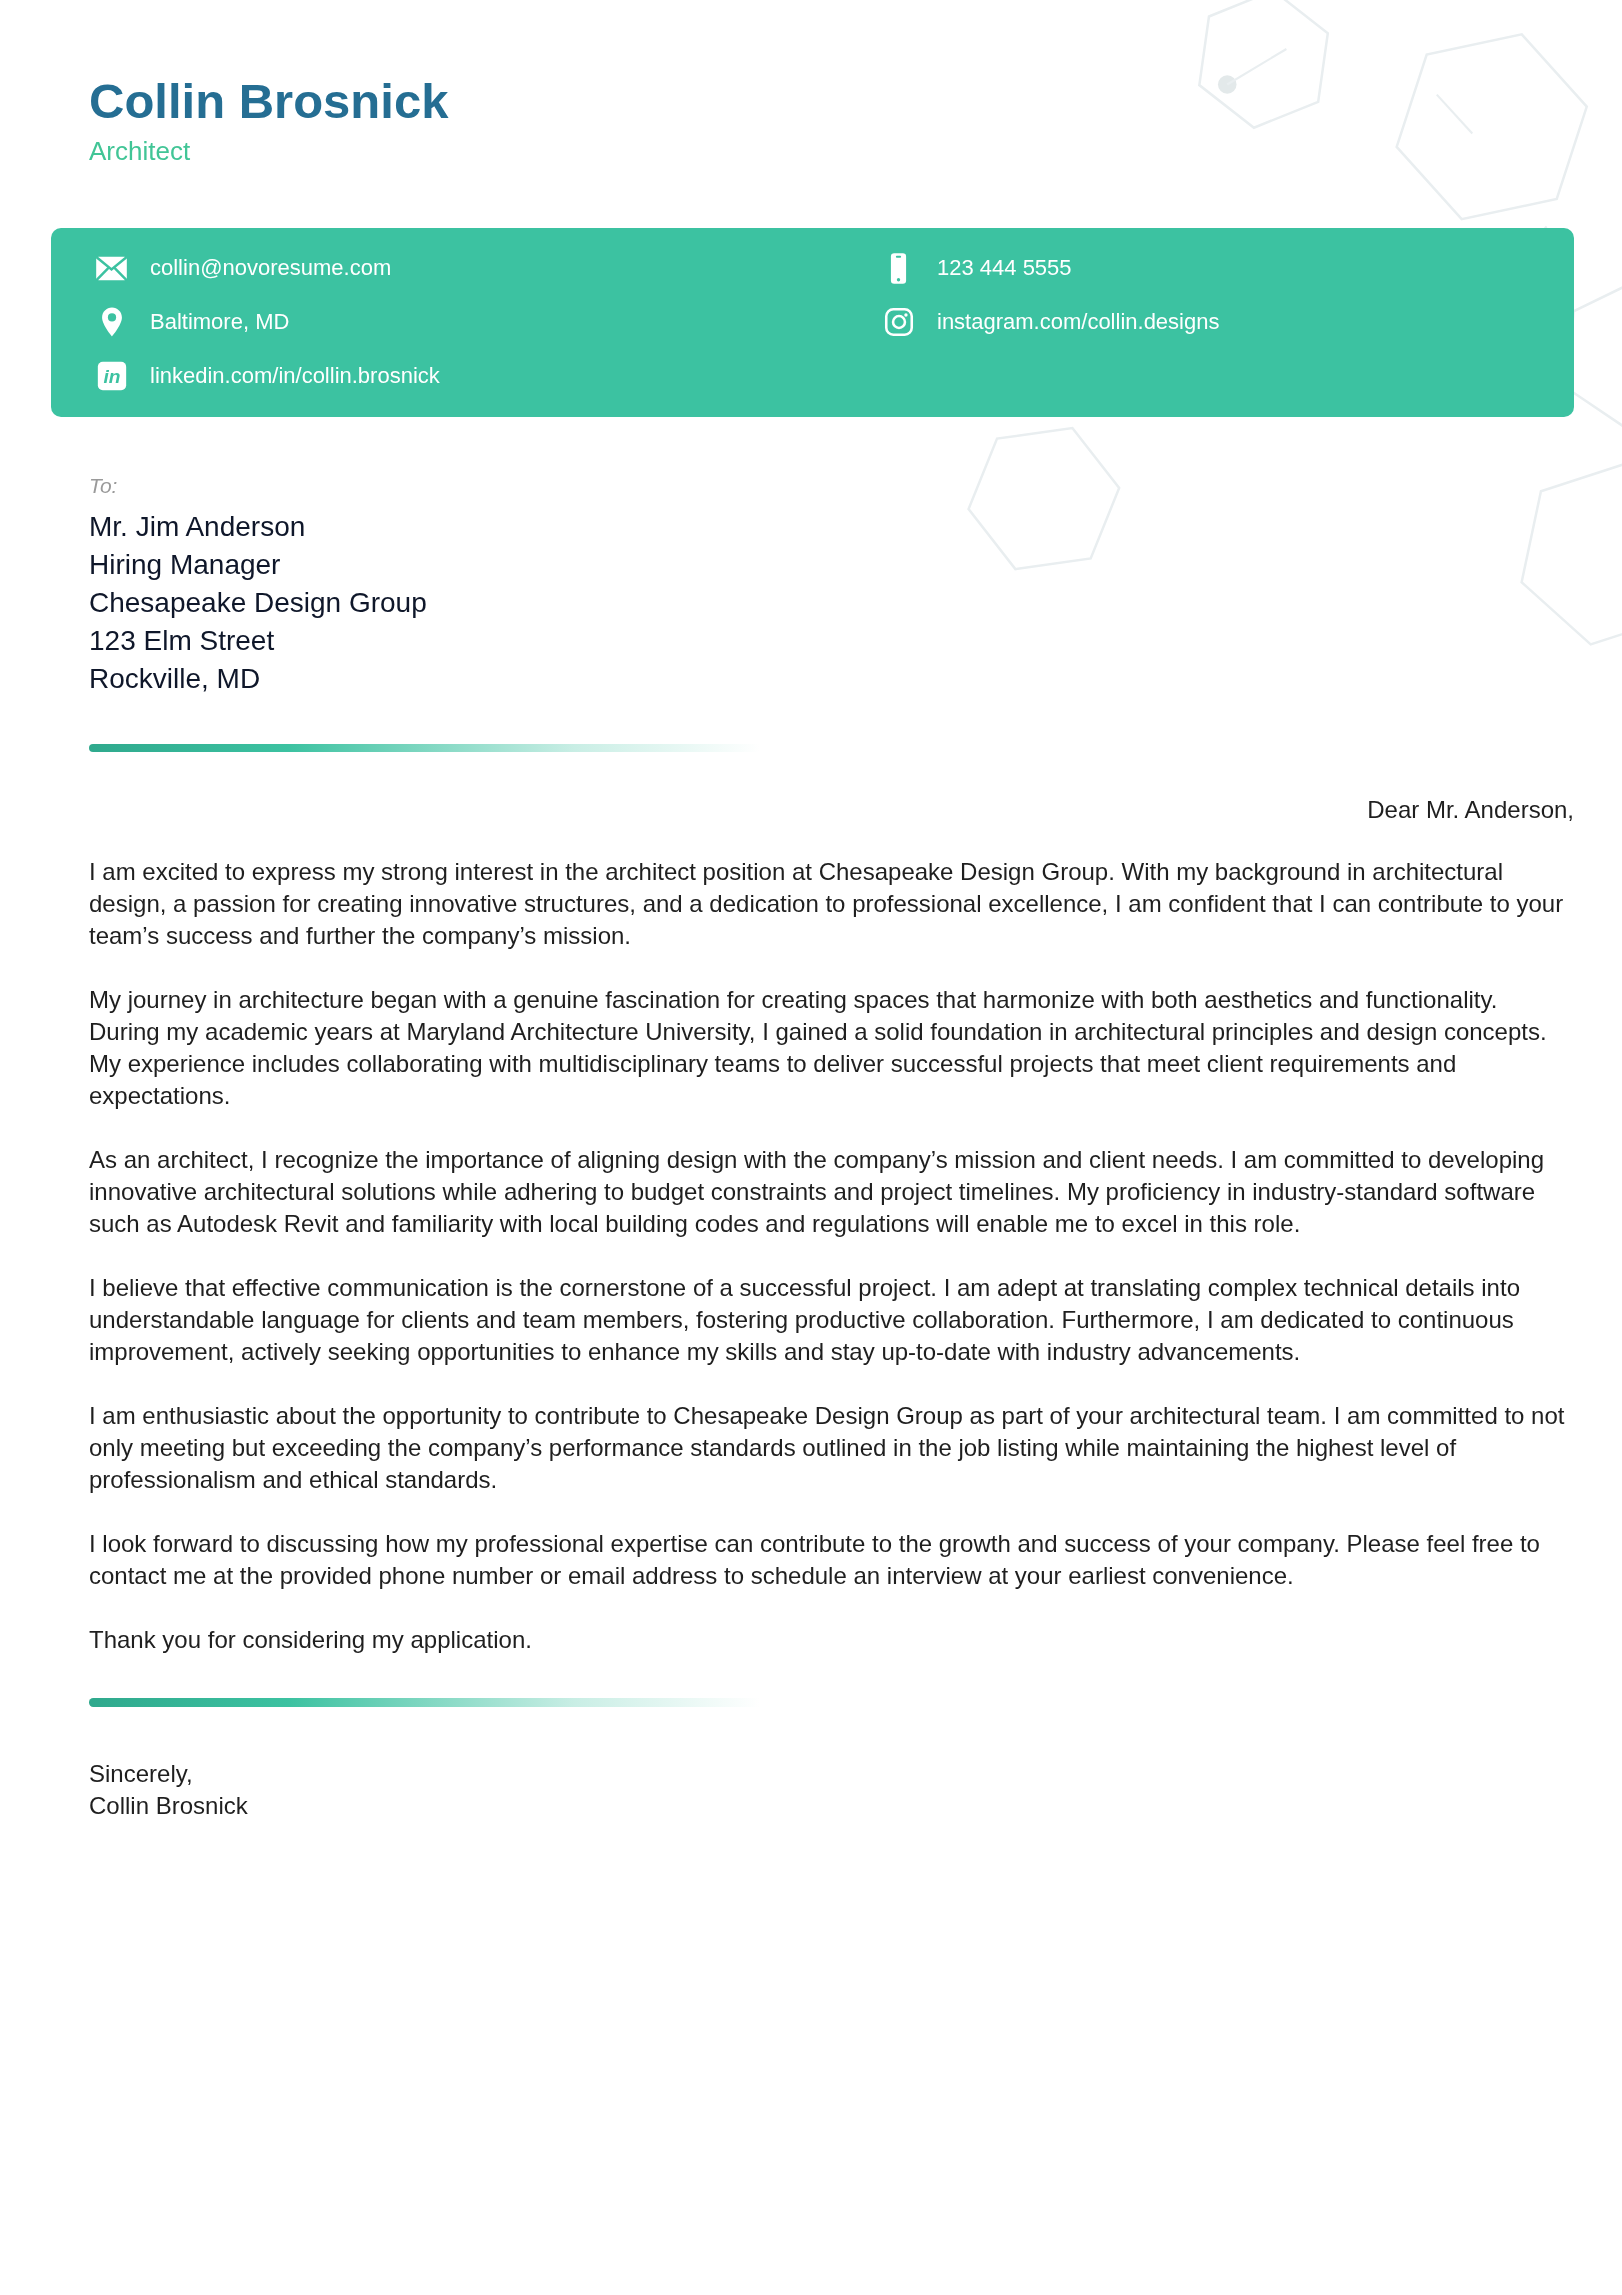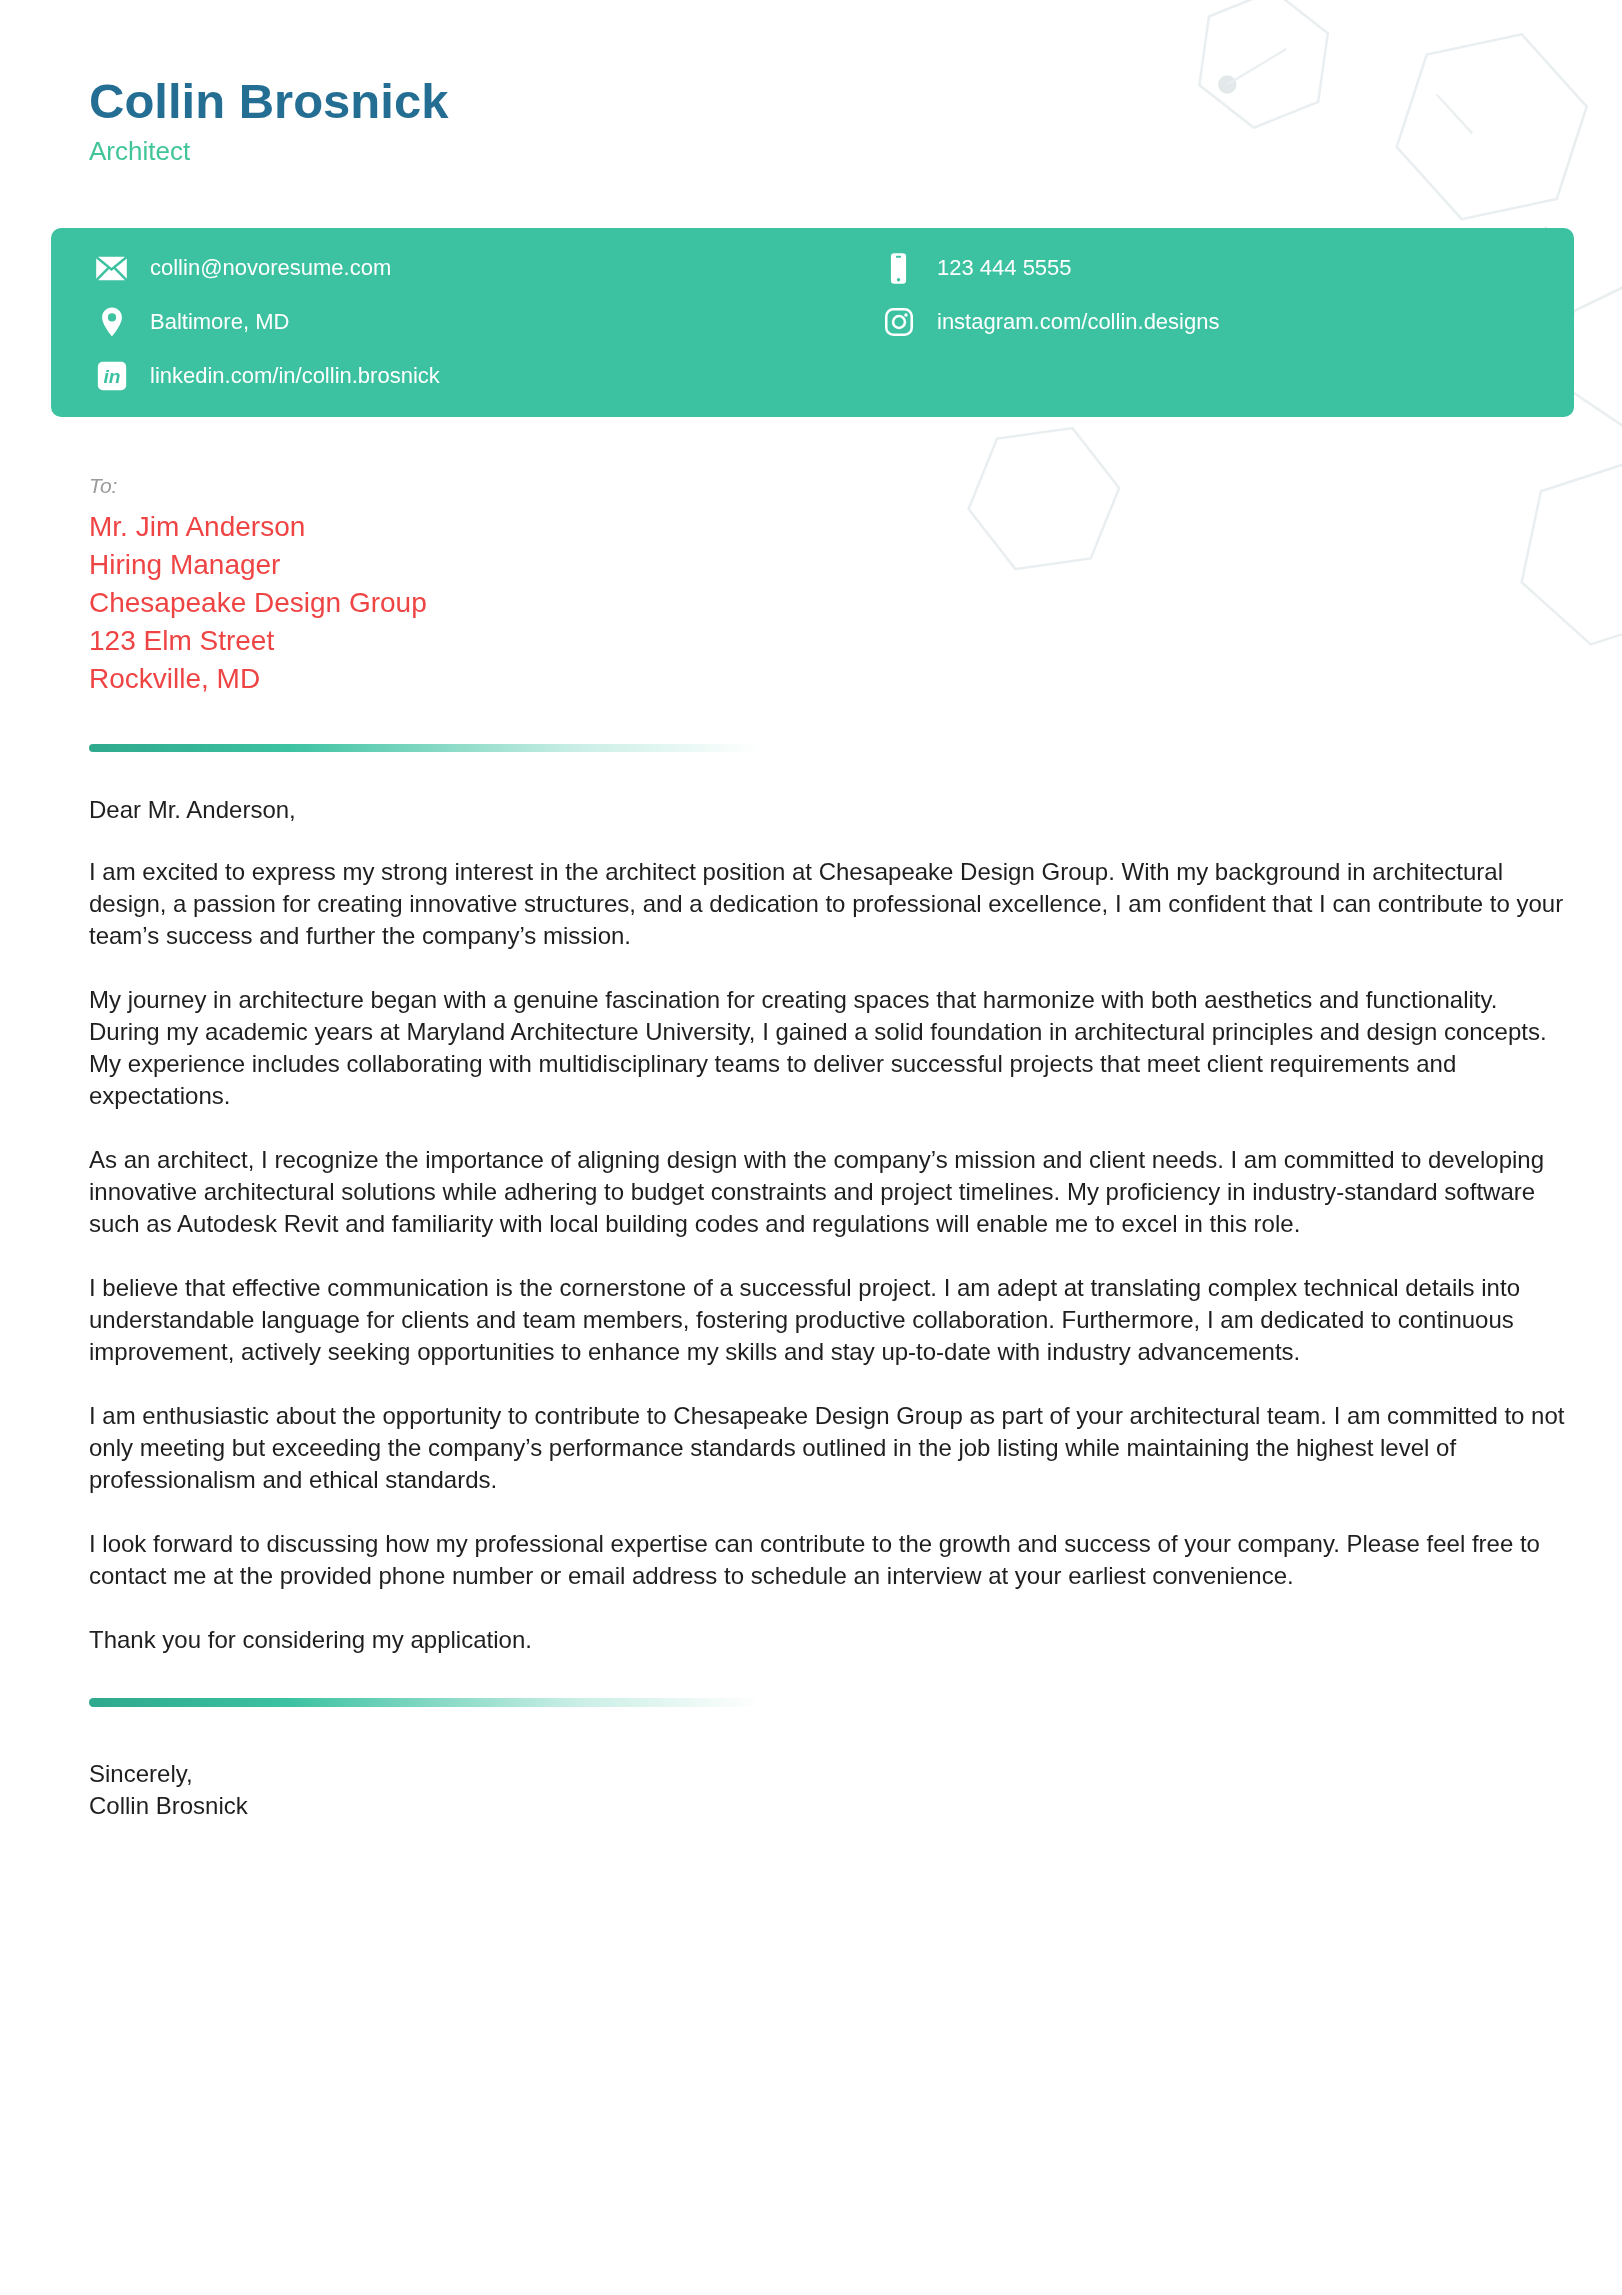--- a/index.html
+++ b/index.html
@@ -25,31 +25,31 @@
   }
   .contact-col { display:flex; flex-direction:column; gap:17px; }
   .contact-col.left { width:779px; flex:0 0 auto; }
   .contact-col.right { flex:1; }
   .contact-row { display:flex; align-items:center; gap:20px; font-size:22px; }
   .cicon { width:37px; height:37px; flex:0 0 37px; display:flex; align-items:center; justify-content:center;font-style:italic; }
   .cicon svg { display:block; }
 
   .content { padding:0 49px 0 89px; }
   .to-label { margin-top:57px; font-size:21px; font-style:italic; color:var(--muted_gray,#9a9a9a); }
-  .addr-line { font-size:28px; line-height:38px; color:#ef4444; }
+  .addr-line { font-size:28px; line-height:38px; color:#0f172a; }
   .addr { margin-top:10px; }
 
   .divider {
     margin-top:46px; width:714px; height:8.5px; border-radius:4.2px;
     background:linear-gradient(90deg, var(--divider_teal,#2fa98d) 0%, var(--bar_teal,#3cc2a1) 28%,
       rgba(60,194,161,0.28) 68%, rgba(60,194,161,0) 94%);
   }
   .divider.second { margin-top:42px; }
 
-  .salutation { margin-top:44px; font-size:24px; color:var(--text_dark,#1f1f1f); }
+  .salutation { margin-top:44px; font-size:24px; color:var(--text_dark,#1f1f1f);text-align:right; }
   .para { margin-top:32px; font-size:24px; line-height:32px; color:var(--text_dark,#1f1f1f); max-width:1485px; }
   .closing { margin-top:51px; font-size:24px; line-height:32px; color:var(--text_dark,#1f1f1f); }
 
   .footer {
     position:absolute; right:57px; top:2192px; z-index:1;
     display:flex; align-items:flex-start; gap:8.5px; cursor:pointer;font-style:italic;
   }
   .brand { font-size:34px; font-weight:700; letter-spacing:-0.4px; color:var(--brand_blue,#2aa0d3); }
 </style>
 </head>

